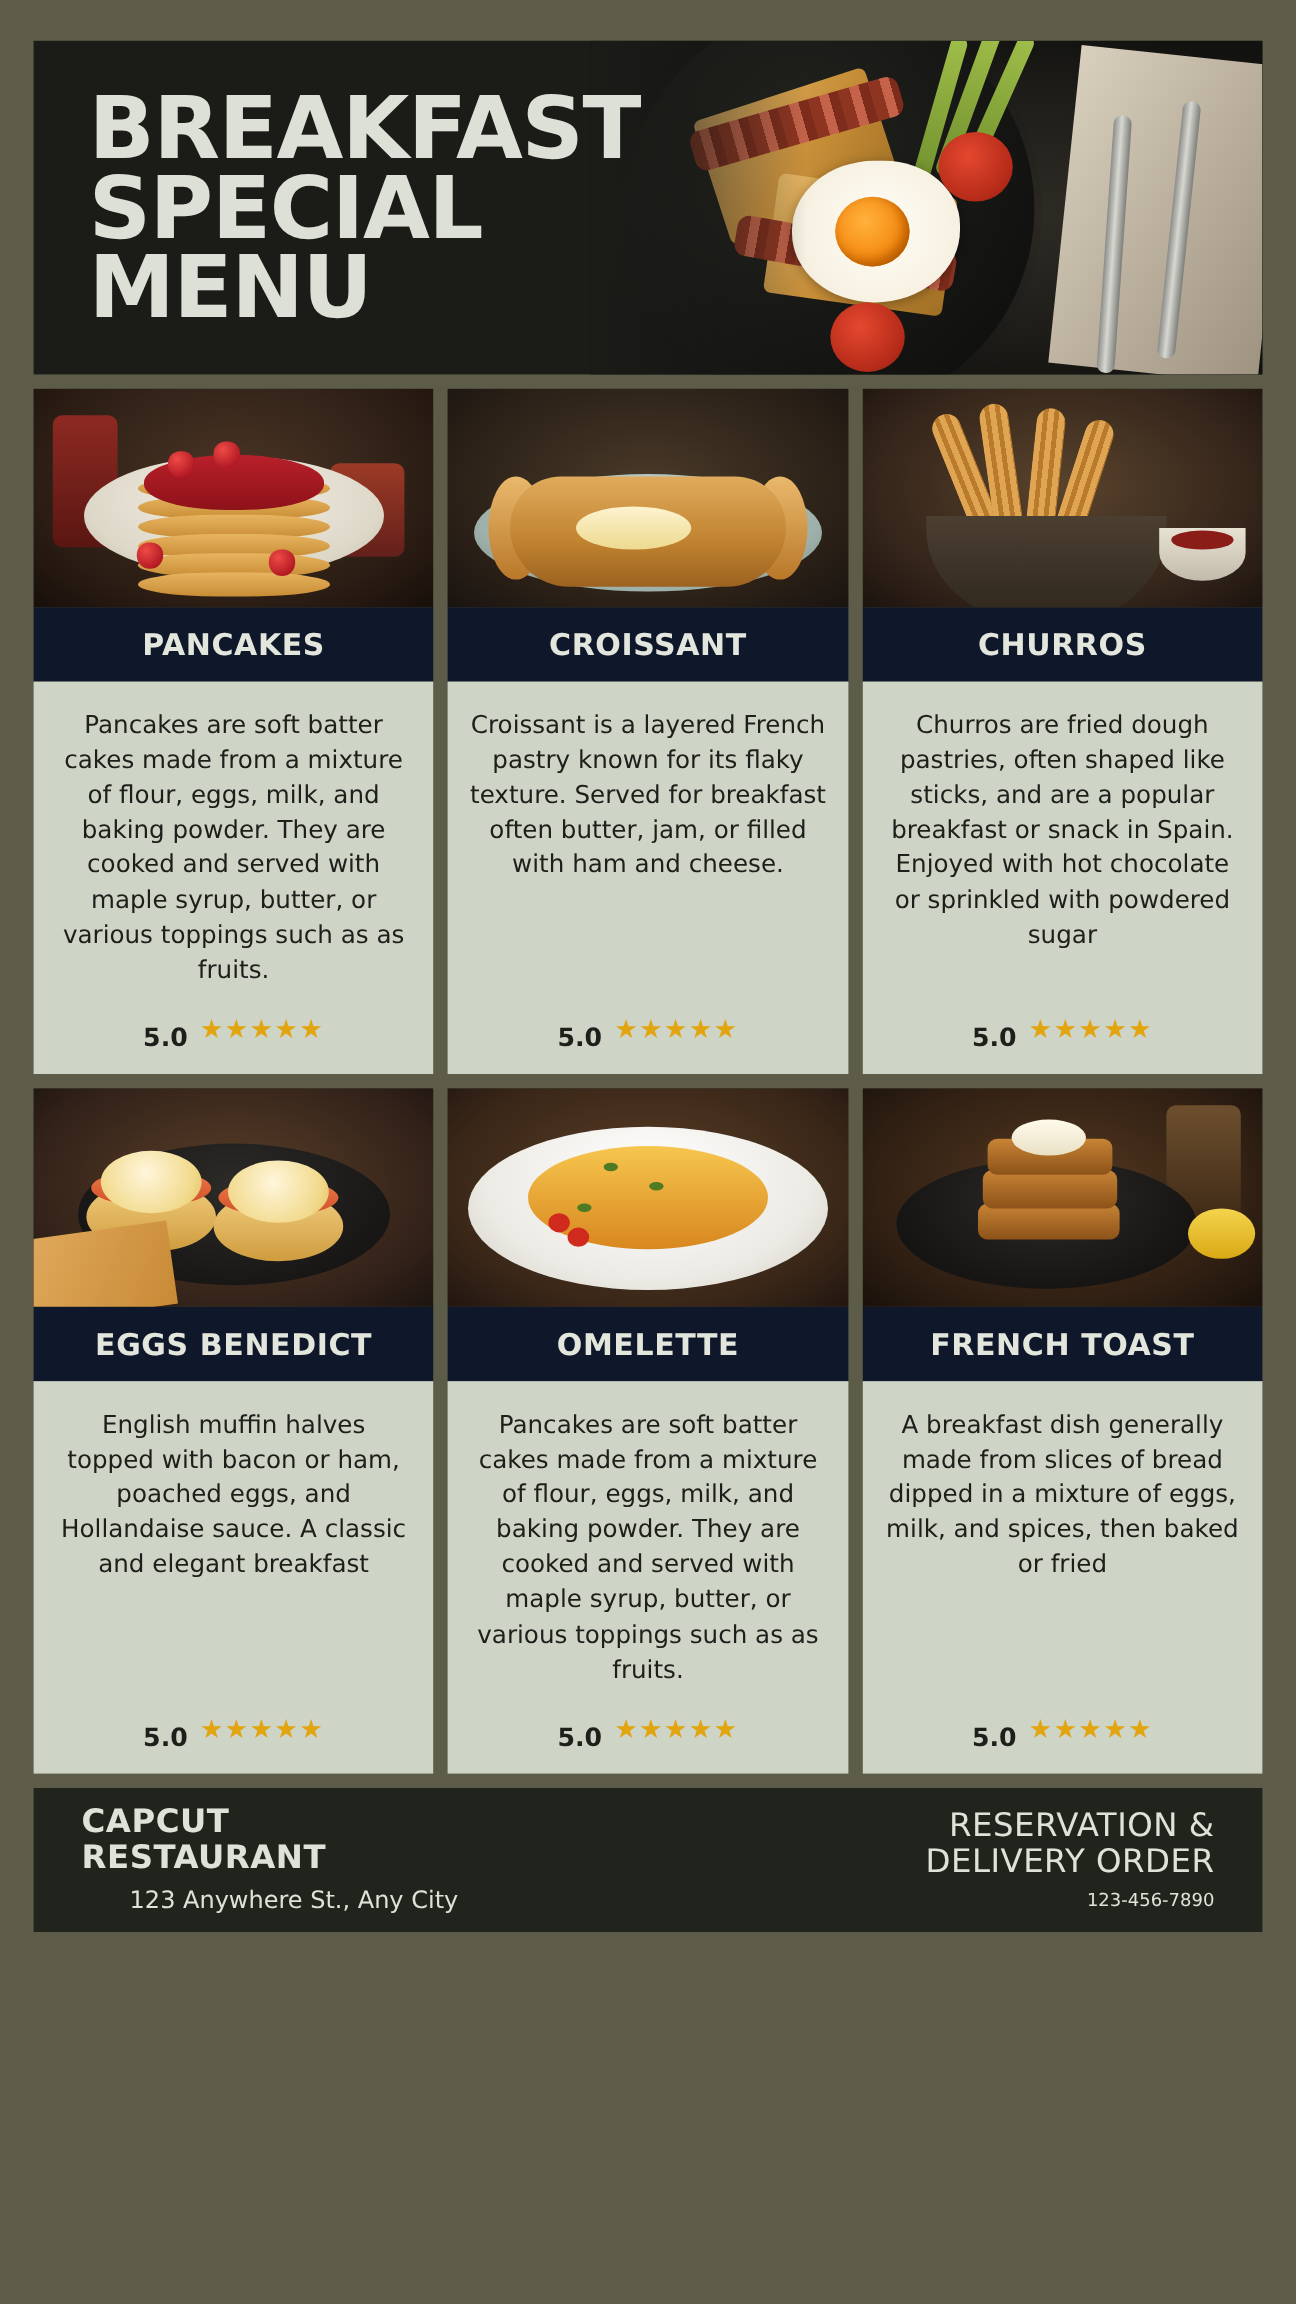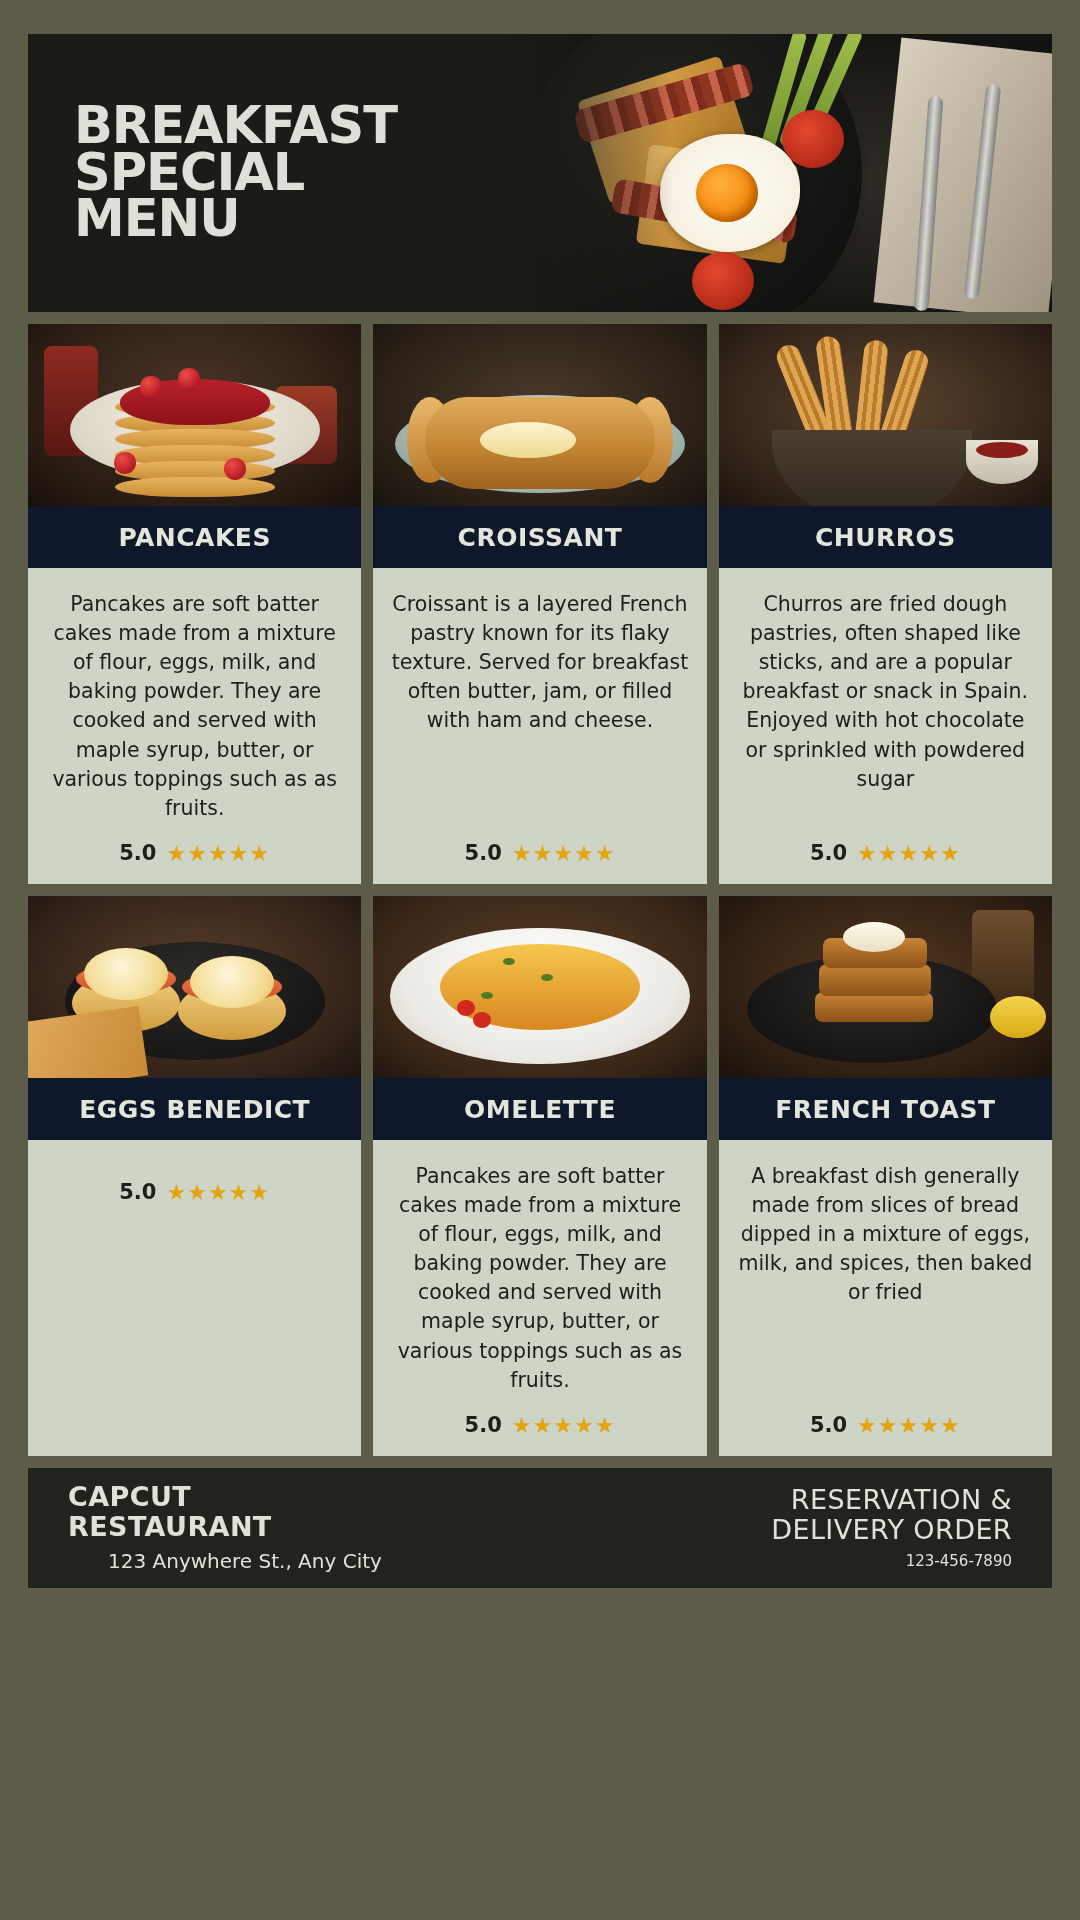--- a/index.html
+++ b/index.html
@@ -24,21 +24,21 @@
     background: #1b1b18;
     overflow: hidden;
     display: flex;
     align-items: center;
   }
   .header-title {
     position: relative;
     z-index: 3;
     color: #dde0d6;
     font-weight: 800;
-    font-size: 51px;
+    font-size: 72px;
     line-height: 0.92;
     letter-spacing: -1px;
     padding-left: 46px;
     text-transform: uppercase;
     white-space: pre-line;
   }
   
   .header-photo {
     position: absolute;
     right: 0; top: 0;
@@ -169,20 +169,21 @@
     display: flex;
     align-items: center;
     justify-content: center;
     gap: 10px;
     margin-top: 18px;
   }
   .rating-score {
     font-weight: 800;
     font-size: 21px;
     color: #1d1f1a;
+    margin-top: 12px;
   }
   .stars { color: #e2a40f; font-size: 22px; letter-spacing: 1px; }
 
   
   .scene { position: absolute; inset: 0; }
 
   
   .pan-bg { background: radial-gradient(ellipse at 50% 40%, #4b3526 0%, #2b1d14 70%, #180f0a 100%); }
   .pan-plate { position:absolute; left:50%; top:58%; transform:translate(-50%,-50%); width:250px; height:100px; border-radius:50%; background:radial-gradient(ellipse at 50% 35%, #f4f0e6 0%, #ddd7c8 70%, #b9b3a4 100%); }
   .pan-stack { position:absolute; left:50%; top:40%; transform:translateX(-50%); width:160px; }
@@ -380,20 +381,21 @@
           <div class="ben-salmon" style="left:48px; top:68px;"></div>
           <div class="ben-egg" style="left:56px; top:52px;"></div>
           <div class="ben-muffin" style="left:150px; top:86px;"></div>
           <div class="ben-salmon" style="left:154px; top:76px;"></div>
           <div class="ben-egg" style="left:162px; top:60px;"></div>
           <div class="ben-cloth"></div>
         </div>
       </div>
       <div class="card-name">EGGS BENEDICT</div>
       <div class="card-body">
+        <div class="card-desc">English muffin halves topped with bacon or ham, poached eggs, and Hollandaise sauce. A classic and elegant breakfast</div>
         <div class="rating">
           <span class="rating-score">5.0</span>
           <span class="stars">★★★★★</span>
         </div>
       </div>
     </div>
 
     <div class="card">
       <div class="card-photo">
         <div class="scene ome-bg">

